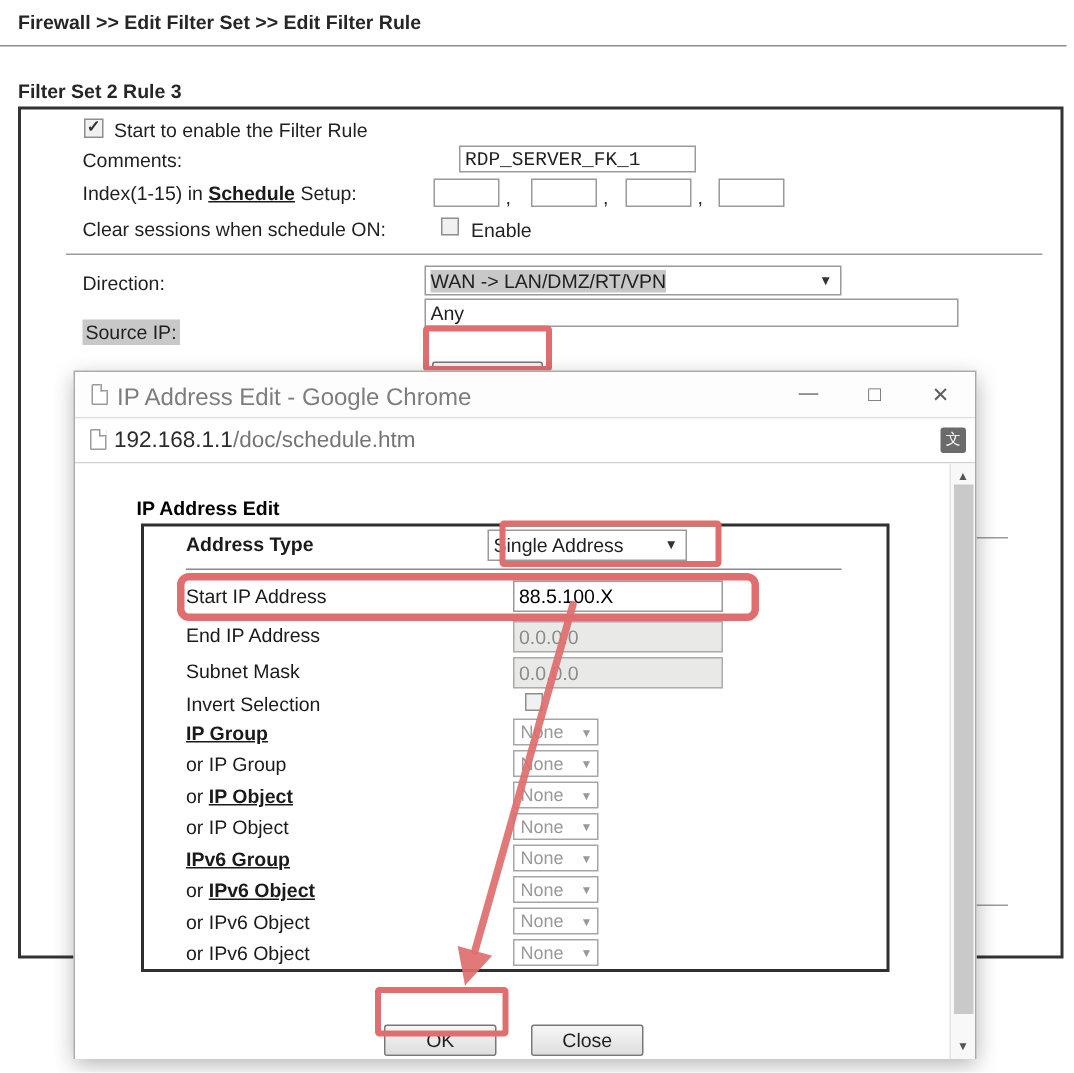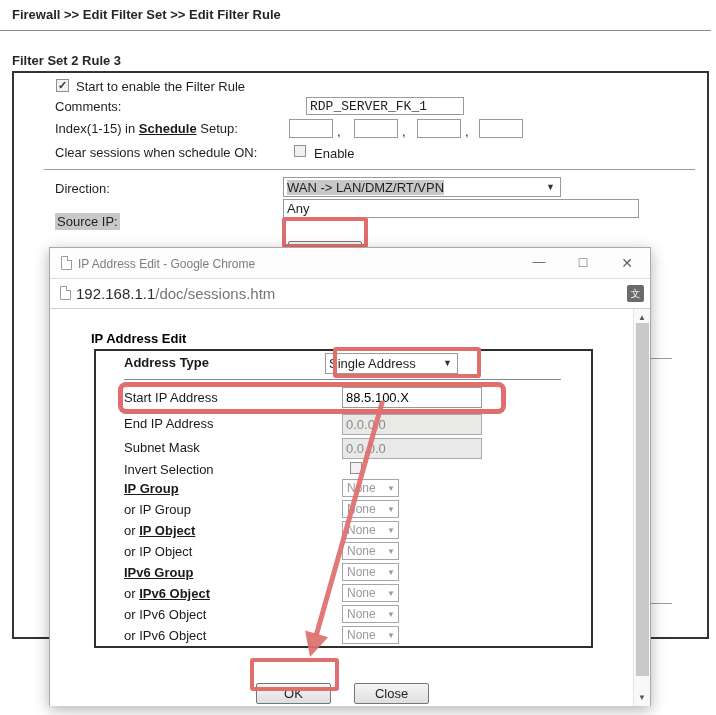--- a/index.html
+++ b/index.html
@@ -26,21 +26,21 @@
   .hl-silver { background:#c8c8c8; }
   .gray-btn { border:1px solid #777; border-radius:2px; font-size:13px; color:#1f1f1f;
               background:linear-gradient(#f6f6f6,#dedede); text-align:center; cursor:pointer;margin-top:19px; }
   .red-box { border:4px solid #e06e6e; border-radius:3px; background:transparent; z-index:6; }
 
   
   .popup { left:49px; top:247px; width:602px; height:459px; background:#fff;
            border:1px solid #a9a9a9; box-shadow:0 4px 14px rgba(0,0,0,.30); z-index:10; }
   .titlebar { position:absolute; left:0; top:0; width:100%; height:31px; background:#fdfdfd;
               border-bottom:1px solid #dcdcdc; }
-  .title-text { position:absolute; left:28px; top:9px; font-size:12px; color:#7d7d7d; }
+  .title-text { position:absolute; left:28px; top:9px; font-size:16px; color:#7d7d7d; }
   .win-btn { position:absolute; top:0; width:30px; height:30px; text-align:center;
              color:#5f5f5f; cursor:pointer; }
   .doc-icon { position:absolute; width:11px; height:14px; border:1px solid #9a9a9a;
               background:#fff; border-radius:1px; }
   .doc-icon:before { content:""; position:absolute; right:-1px; top:-1px; width:4px; height:4px;
                      background:#fff; border-left:1px solid #9a9a9a; border-bottom:1px solid #9a9a9a; }
   .urlbar { position:absolute; left:0; top:31px; width:100%; height:30px; background:#fff;
             border-bottom:1px solid #d0d0d0; }
   .url-text { position:absolute; left:26px; top:6px; font-size:15px; color:#2b2b2b; }
   .url-path { color:#757575; }
@@ -119,21 +119,21 @@
     <span class="doc-icon" style="left:11px;top:8px;"></span>
     <span class="title-text">IP Address Edit - Google Chrome</span>
     <span class="win-btn" style="left:474px;font-size:13px;line-height:28px;">—</span>
     <span class="win-btn" style="left:518px;font-size:14px;line-height:28px;">□</span>
     <span class="win-btn" style="left:562px;font-size:14px;line-height:30px;">✕</span>
   </div>
 
   <div class="urlbar">
     <span class="doc-icon" style="left:10px;top:7px;"></span>
     <span class="url-text">
-      <span>192.168.1.1</span><span class="url-path">/doc/sessions.htm</span>
+      <span>192.168.1.1</span><span class="url-path">/doc/schedule.htm</span>
     </span>
     <span class="translate-icon">文</span>
   </div>
 
   <div class="popup-content">
     <div class="p-heading" style="left:41px;top:22px;">IP Address Edit</div>
 
     <div class="inner-box" style="top:40px;">
       <span class="p-label p-bold" style="top:4px;">Address Type</span>
       <div class="select-box" style="left:229px;top:2px;width:133px;height:21px;">

